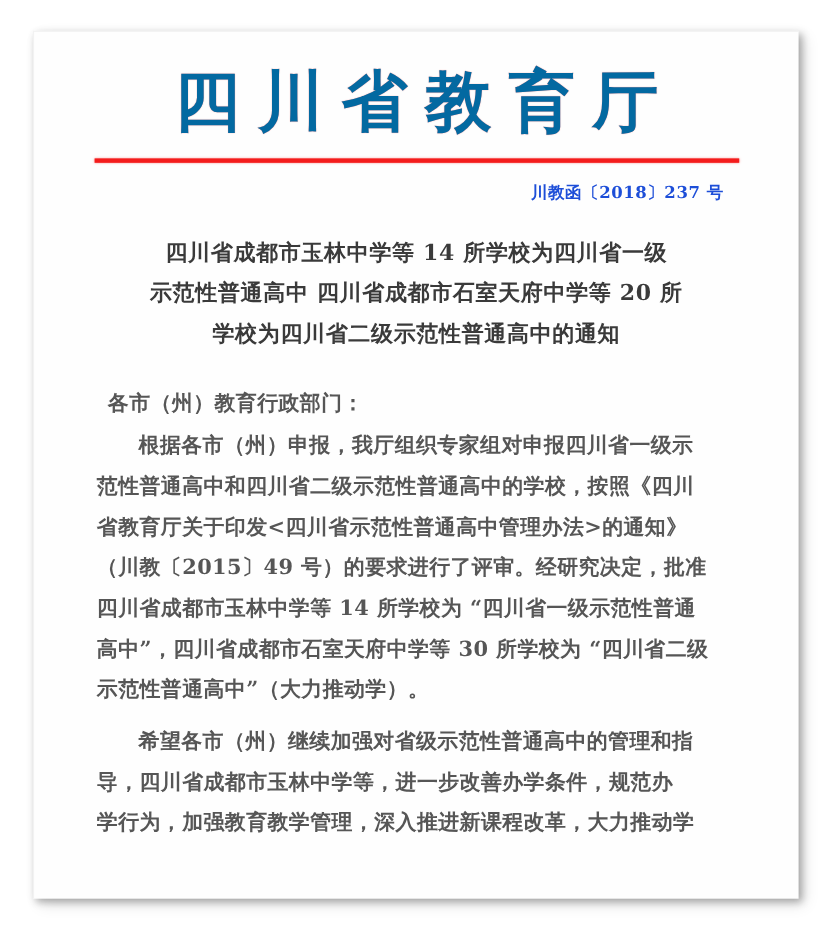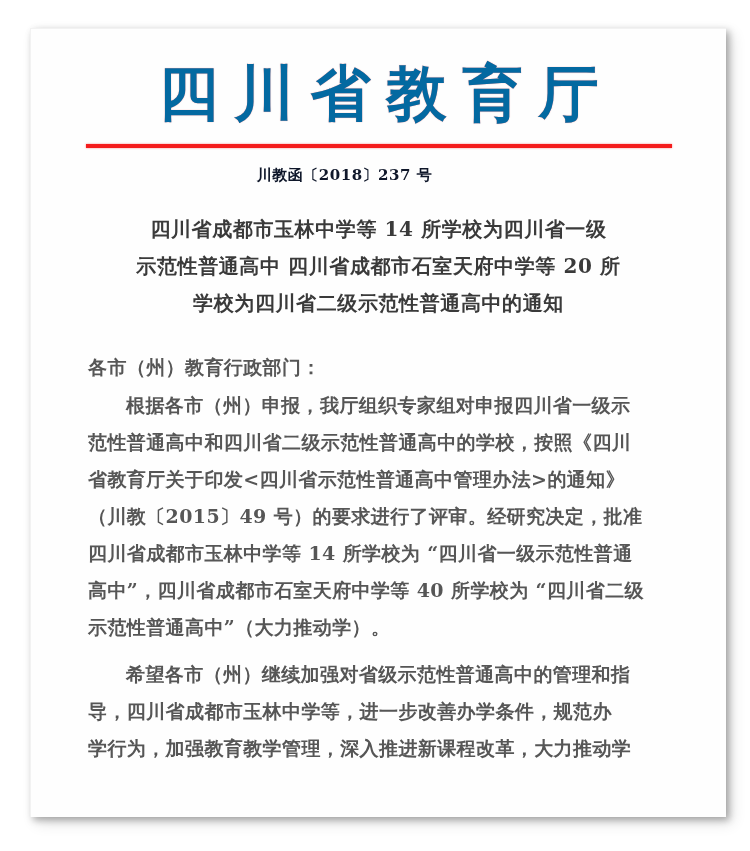--- a/index.html
+++ b/index.html
@@ -50,25 +50,25 @@
     width: 586px;
     height: 4px;
     margin: 13px auto 0 auto;
     background: #f41c1c;
     box-shadow: 0 0 2px rgba(244,28,28,0.6);
   }
 
   
   #doc-number {
     margin: 18px 68px 0 0;
-    text-align: center;
+    text-align: right;
     font-family: "DejaVu Serif", "Liberation Serif", serif;
     font-weight: 700;
     font-size: 15px;
-    color: #0f172a;
+    color: #1d4ed8;
     letter-spacing: 0.5px;
     white-space: nowrap;
   }
 
   
   #doc-title {
     margin: 26px 36px 0 36px;
     text-align: center;
   }
   .title-line {
@@ -95,20 +95,21 @@
     white-space: nowrap;
   }
   .body-line.indent {
     text-indent: 38px;
   }
   .body-line.gap {
     margin-top: 10px;
   }
   .salutation {
     margin-bottom: 1px;
+    margin-left: 10px;
   }
 </style>
 </head>
 <body>
 
 <div id="page-sheet">
 
   <div id="masthead">
     <div id="masthead-title">四川省教育厅</div>
     <div id="masthead-rule"></div>
@@ -125,21 +126,21 @@
   <div id="doc-body">
 
     <div class="body-line salutation">各市（州）教育行政部门：</div>
 
     <div>
       <div class="body-line indent">根据各市（州）申报，我厅组织专家组对申报四川省一级示</div>
       <div class="body-line">范性普通高中和四川省二级示范性普通高中的学校，按照《四川</div>
       <div class="body-line">省教育厅关于印发&lt;四川省示范性普通高中管理办法&gt;的通知》</div>
       <div class="body-line">（川教〔2015〕49 号）的要求进行了评审。经研究决定，批准</div>
       <div class="body-line">四川省成都市玉林中学等 14 所学校为 “四川省一级示范性普通</div>
-      <div class="body-line">高中”，四川省成都市石室天府中学等 40 所学校为 “四川省二级</div>
+      <div class="body-line">高中”，四川省成都市石室天府中学等 30 所学校为 “四川省二级</div>
       <div class="body-line">示范性普通高中”（大力推动学）。</div>
     </div>
 
     <div>
       <div class="body-line indent gap">希望各市（州）继续加强对省级示范性普通高中的管理和指</div>
       <div class="body-line">导，四川省成都市玉林中学等，进一步改善办学条件，规范办</div>
       <div class="body-line">学行为，加强教育教学管理，深入推进新课程改革，大力推动学</div>
     </div>
 
   </div>

